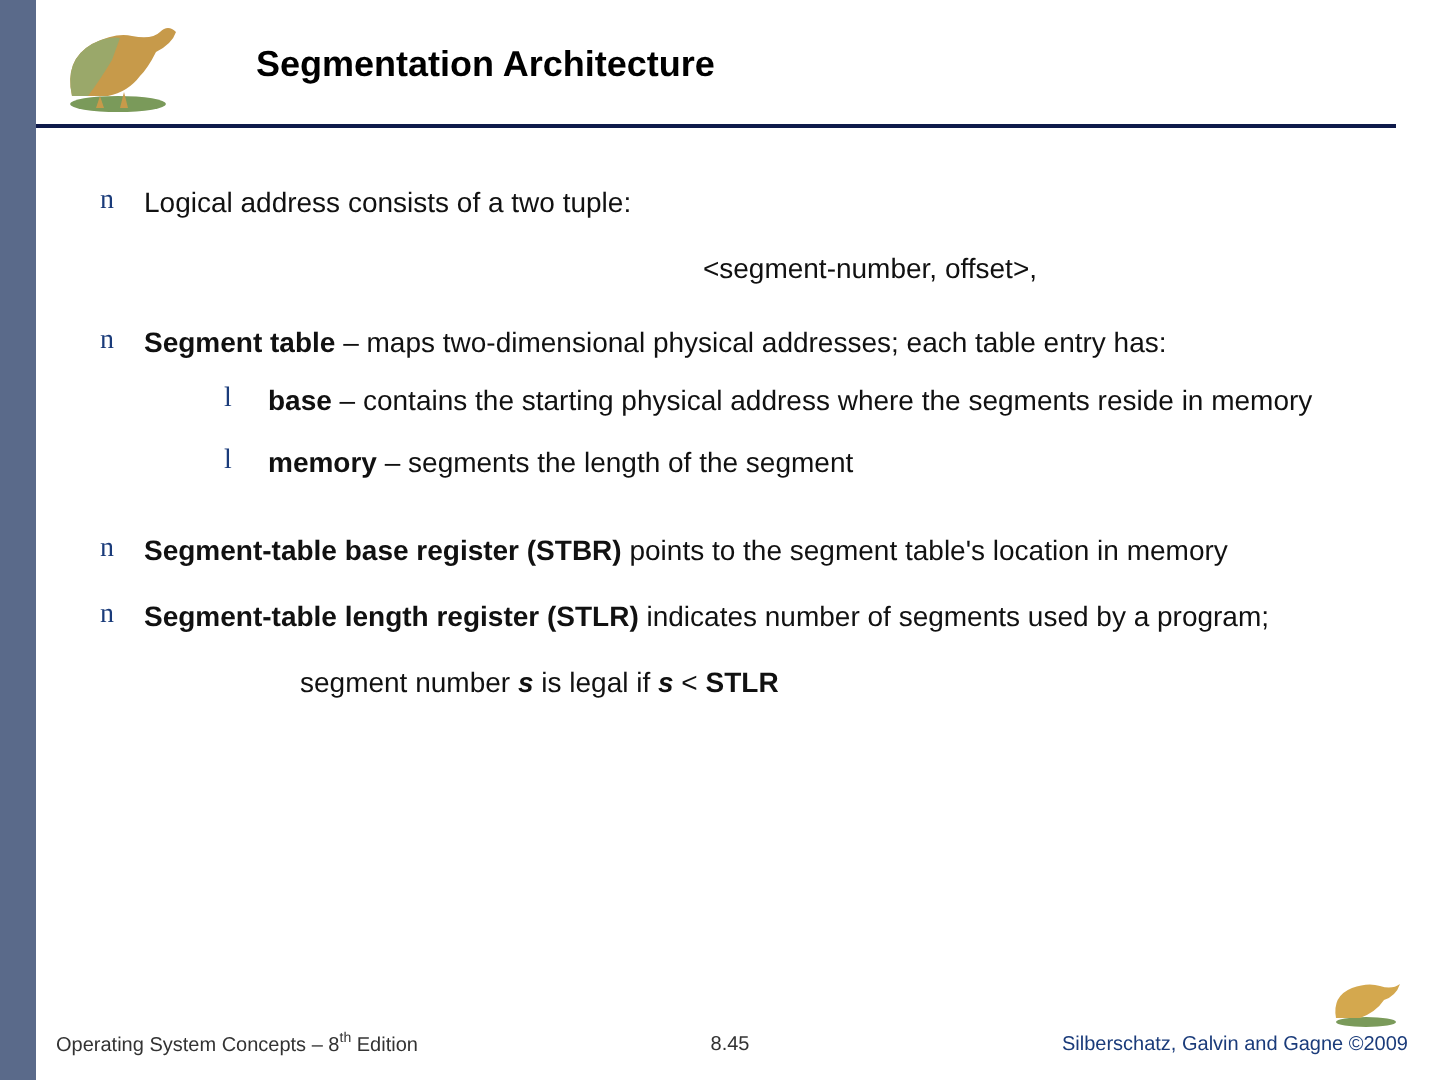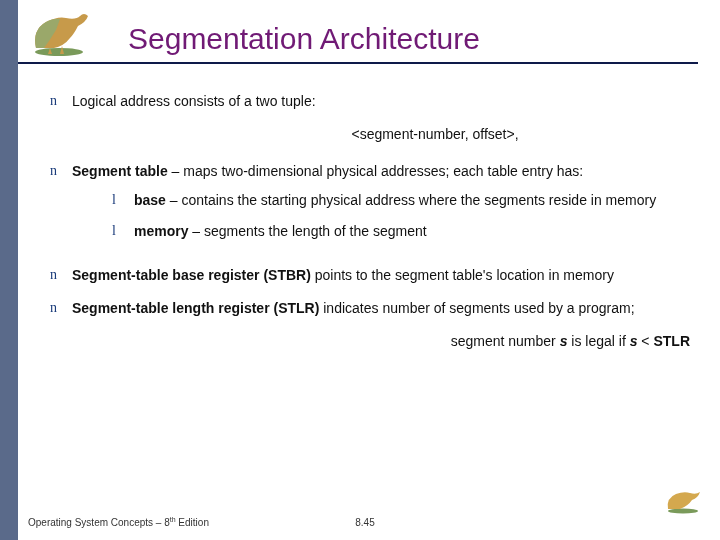--- a/index.html
+++ b/index.html
@@ -29,23 +29,23 @@
     position: absolute;
     left: 6px;
     top: 8px;
     width: 70px;
     height: 50px;
   }
   .title {
     position: absolute;
     left: 110px;
     top: 22px;
-    font-size: 30px;
-    font-weight: normal;
-    color: #701a75;
+    font-size: 18px;
+    font-weight: bold;
+    color: #000000;
   }
   .hr {
     position: absolute;
     left: 18px;
     top: 62px;
     width: 680px;
     height: 2px;
     background: #0e1a4a;
   }
   .content {
@@ -79,21 +79,21 @@
     padding-left: 130px;
     margin-bottom: 18px;
     font-size: 14px;
   }
   .sublist {
     margin-left: 40px;
     margin-top: 10px;
   }
   .sublist .item { margin-bottom: 12px; }
   .indent-final {
-    text-align: right;
+    text-align: left;
     padding-left: 100px;
     margin-top: 6px;
     font-size: 14px;
   }
   .b { font-weight: bold; }
   .bi { font-weight: bold; font-style: italic; }
   .footer {
     position: absolute;
     left: 18px;
     bottom: 8px;
@@ -175,13 +175,14 @@
 
 <div class="footer">
   <svg class="dino-bottom" viewBox="0 0 42 28">
     <ellipse cx="21" cy="25" rx="15" ry="2.5" fill="#7a9a5a"></ellipse>
     <path d="M6 23 Q4 12 14 8 Q22 5 28 7 Q34 9 38 6 Q36 12 30 14 Q26 20 18 23 Z" fill="#d4a84e"></path>
   </svg>
   <div class="foot-left">
     <span>Operating System Concepts – 8</span><span class="sup">th</span><span> Edition</span>
   </div>
   <div class="foot-center">8.45</div>
+  <div class="foot-right">Silberschatz, Galvin and Gagne ©2009</div>
 </div>
 
 </body></html>

